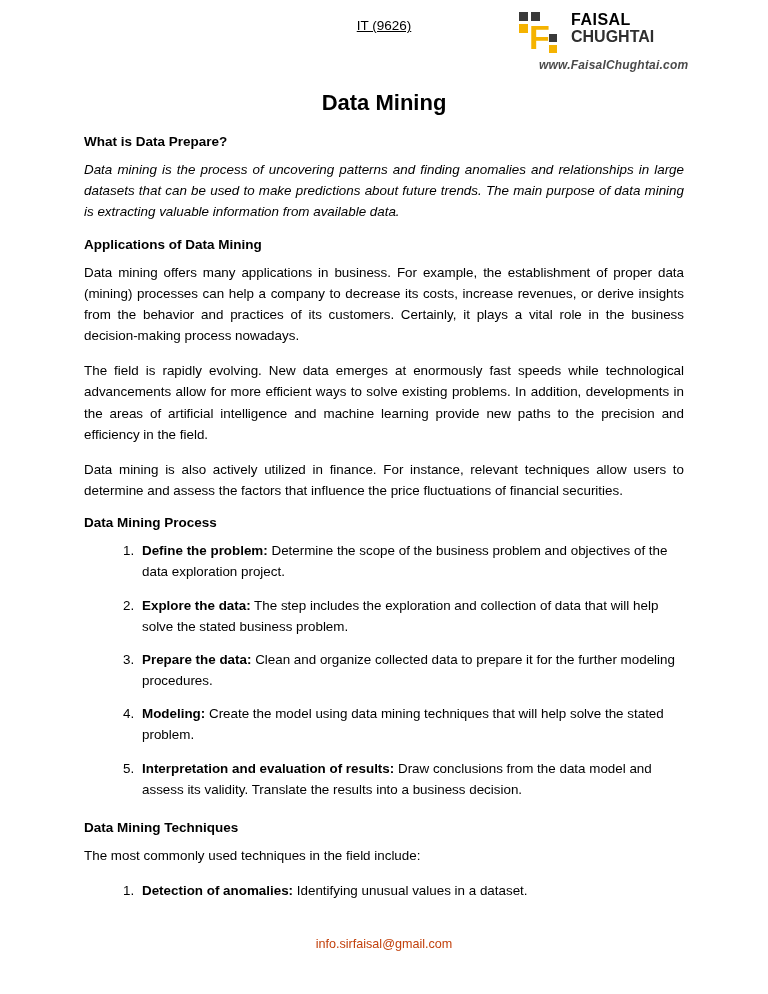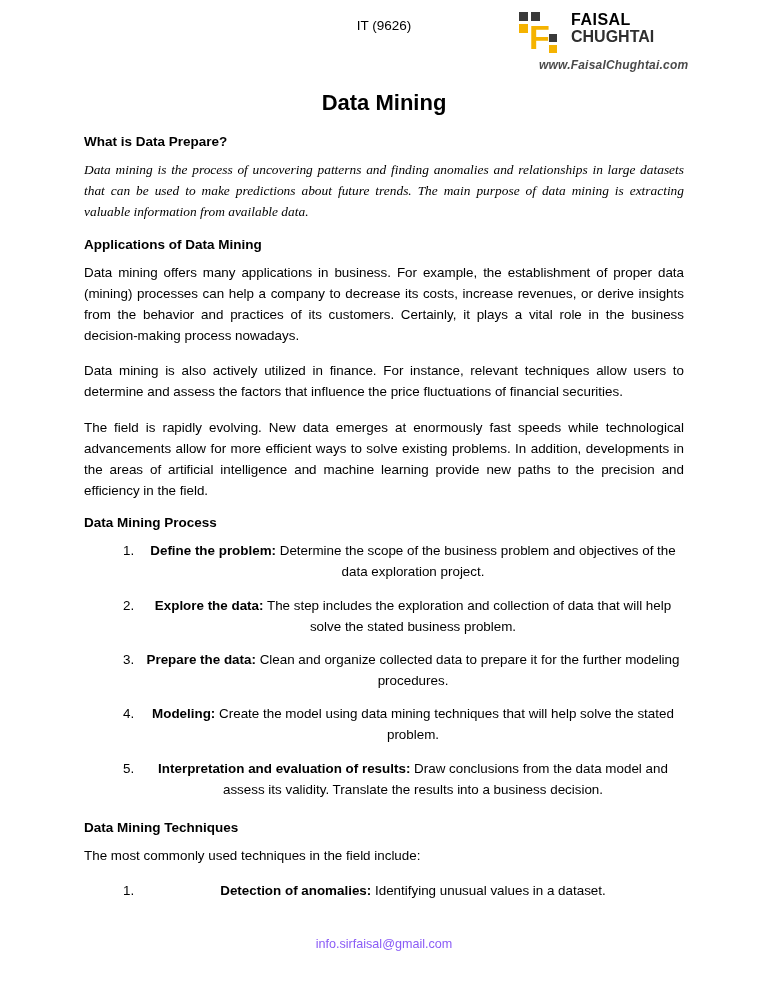--- a/index.html
+++ b/index.html
@@ -30,20 +30,21 @@
   }
   .header-center {
     position: absolute;
     left: 0;
     right: 0;
     top: 16px;
     text-align: center;
     font-size: 13.5px;
     line-height: 1.42;
     color: #000;
+    text-decoration: underline;
   }
   .logo {
     position: absolute;
     right: 0px;
     top: 8px;
     width: 165px;
     height: 62px;
   }
   .logo-mark {
     position: absolute;
@@ -115,47 +116,46 @@
     margin: 0 0 10px 0;
   }
   p.body {
     font-size: 13.4px;
     line-height: 1.58;
     text-align: justify;
     margin: 0 0 14px 0;
   }
   p.italic {
     font-style: italic;
-    font-family: Liberation Serif, serif;
   }
   .spacer-sm { height: 8px; }
   ol.steps {
     margin: 0 0 0 0;
     padding-left: 38px;
     font-size: 13.4px;
     line-height: 1.58;
   }
   ol.steps li {
     margin-bottom: 12px;
-    text-align: center;
+    text-align: left;
     padding-left: 4px;
     margin-left: 16px;
   }
   ol.steps li b { font-weight: bold; }
 
   
   .footer {
     position: absolute;
     left: 0;
     right: 0;
     bottom: 40px;
     text-align: center;
     font-size: 12.6px;
     line-height: 1.5;
-    color: #8b5cf6;
+    color: #c2410c;
   }
 </style>
 </head>
 <body>
 
 <div class="page">
 
   <div class="header">
     <div class="header-center">
       <div>IT (9626)</div>
@@ -178,22 +178,22 @@
     </div>
   </div>
 
   <h1 class="doc-title">Data Mining</h1>
 
   <h2 class="section">What is Data Prepare?</h2>
   <p class="body italic">Data mining is the process of uncovering patterns and finding anomalies and relationships in large datasets that can be used to make predictions about future trends. The main purpose of data mining is extracting valuable information from available data.</p>
 
   <h2 class="section">Applications of Data Mining</h2>
   <p class="body">Data mining offers many applications in business. For example, the establishment of proper data (mining) processes can help a company to decrease its costs, increase revenues, or derive insights from the behavior and practices of its customers. Certainly, it plays a vital role in the business decision-making process nowadays.</p>
+  <p class="body">The field is rapidly evolving. New data emerges at enormously fast speeds while technological advancements allow for more efficient ways to solve existing problems. In addition, developments in the areas of artificial intelligence and machine learning provide new paths to the precision and efficiency in the field.</p>
   <p class="body">Data mining is also actively utilized in finance. For instance, relevant techniques allow users to determine and assess the factors that influence the price fluctuations of financial securities.</p>
-  <p class="body">The field is rapidly evolving. New data emerges at enormously fast speeds while technological advancements allow for more efficient ways to solve existing problems. In addition, developments in the areas of artificial intelligence and machine learning provide new paths to the precision and efficiency in the field.</p>
 
   <h2 class="section">Data Mining Process</h2>
 
   <ol class="steps">
     <li>
       <b>Define the problem:</b><span> Determine the scope of the business problem and objectives of the data exploration project.</span>
     </li>
     <li>
       <b>Explore the data:</b><span> The step includes the exploration and collection of data that will help solve the stated business problem.</span>
     </li>

